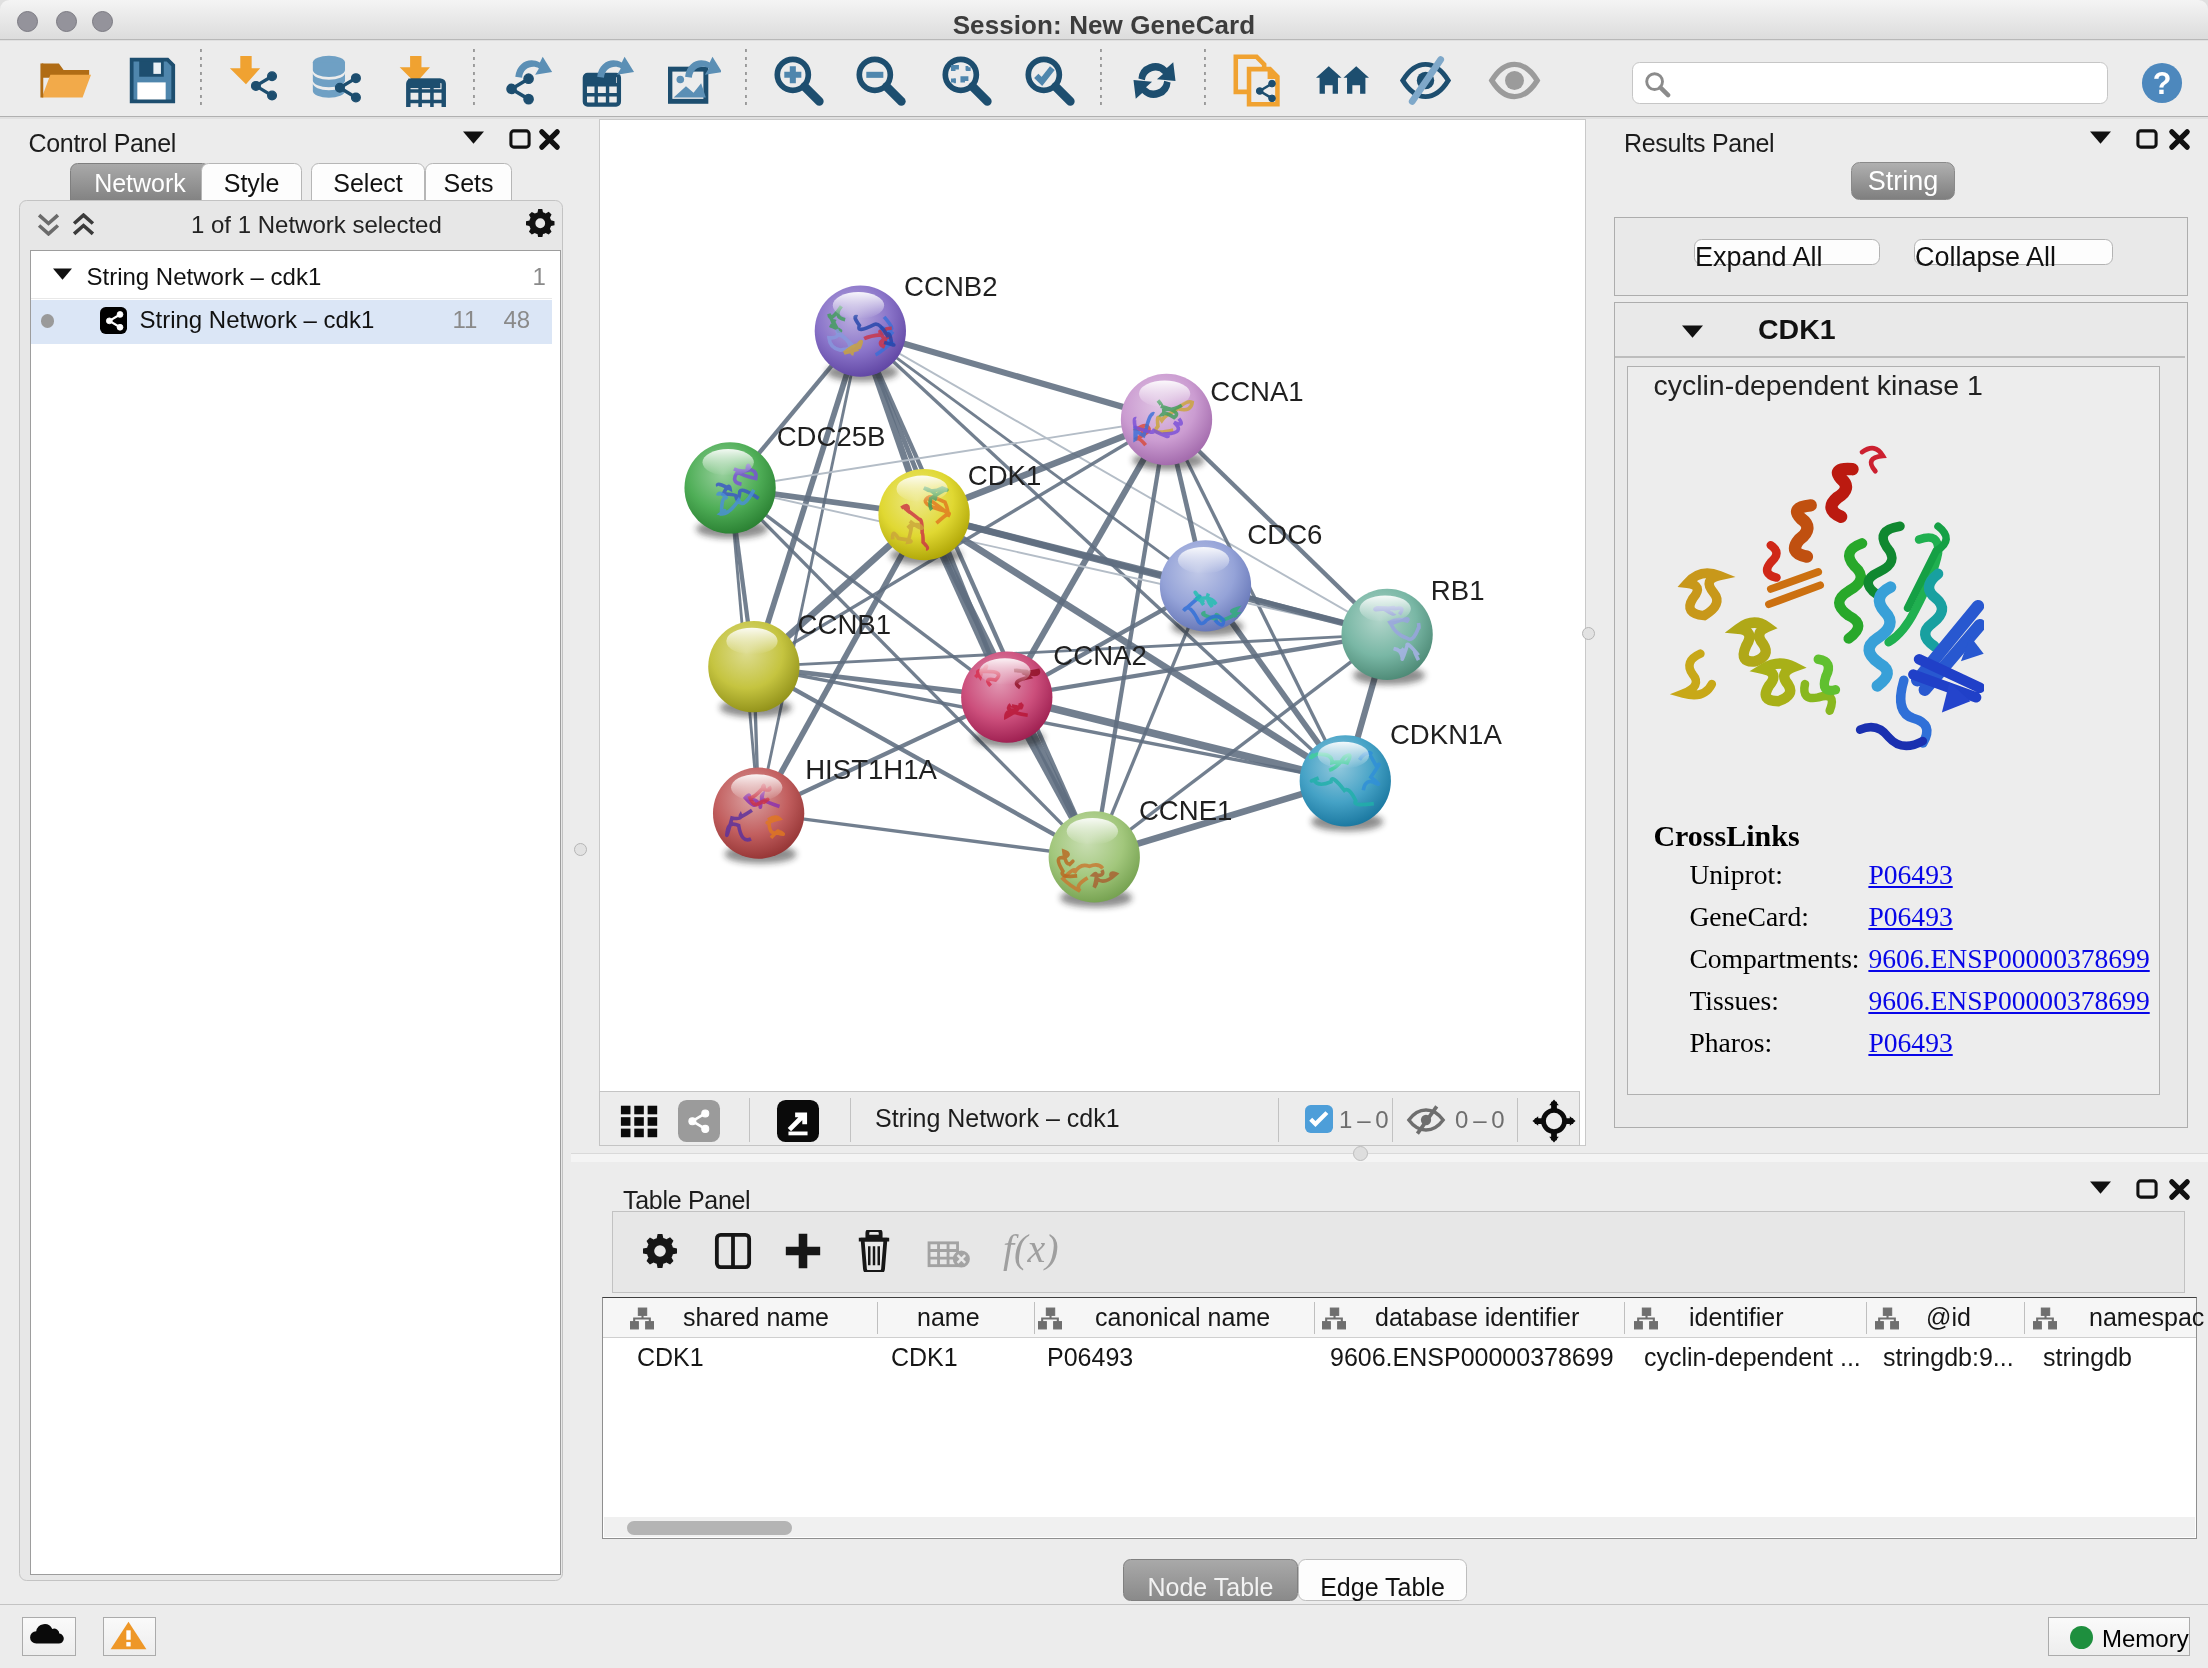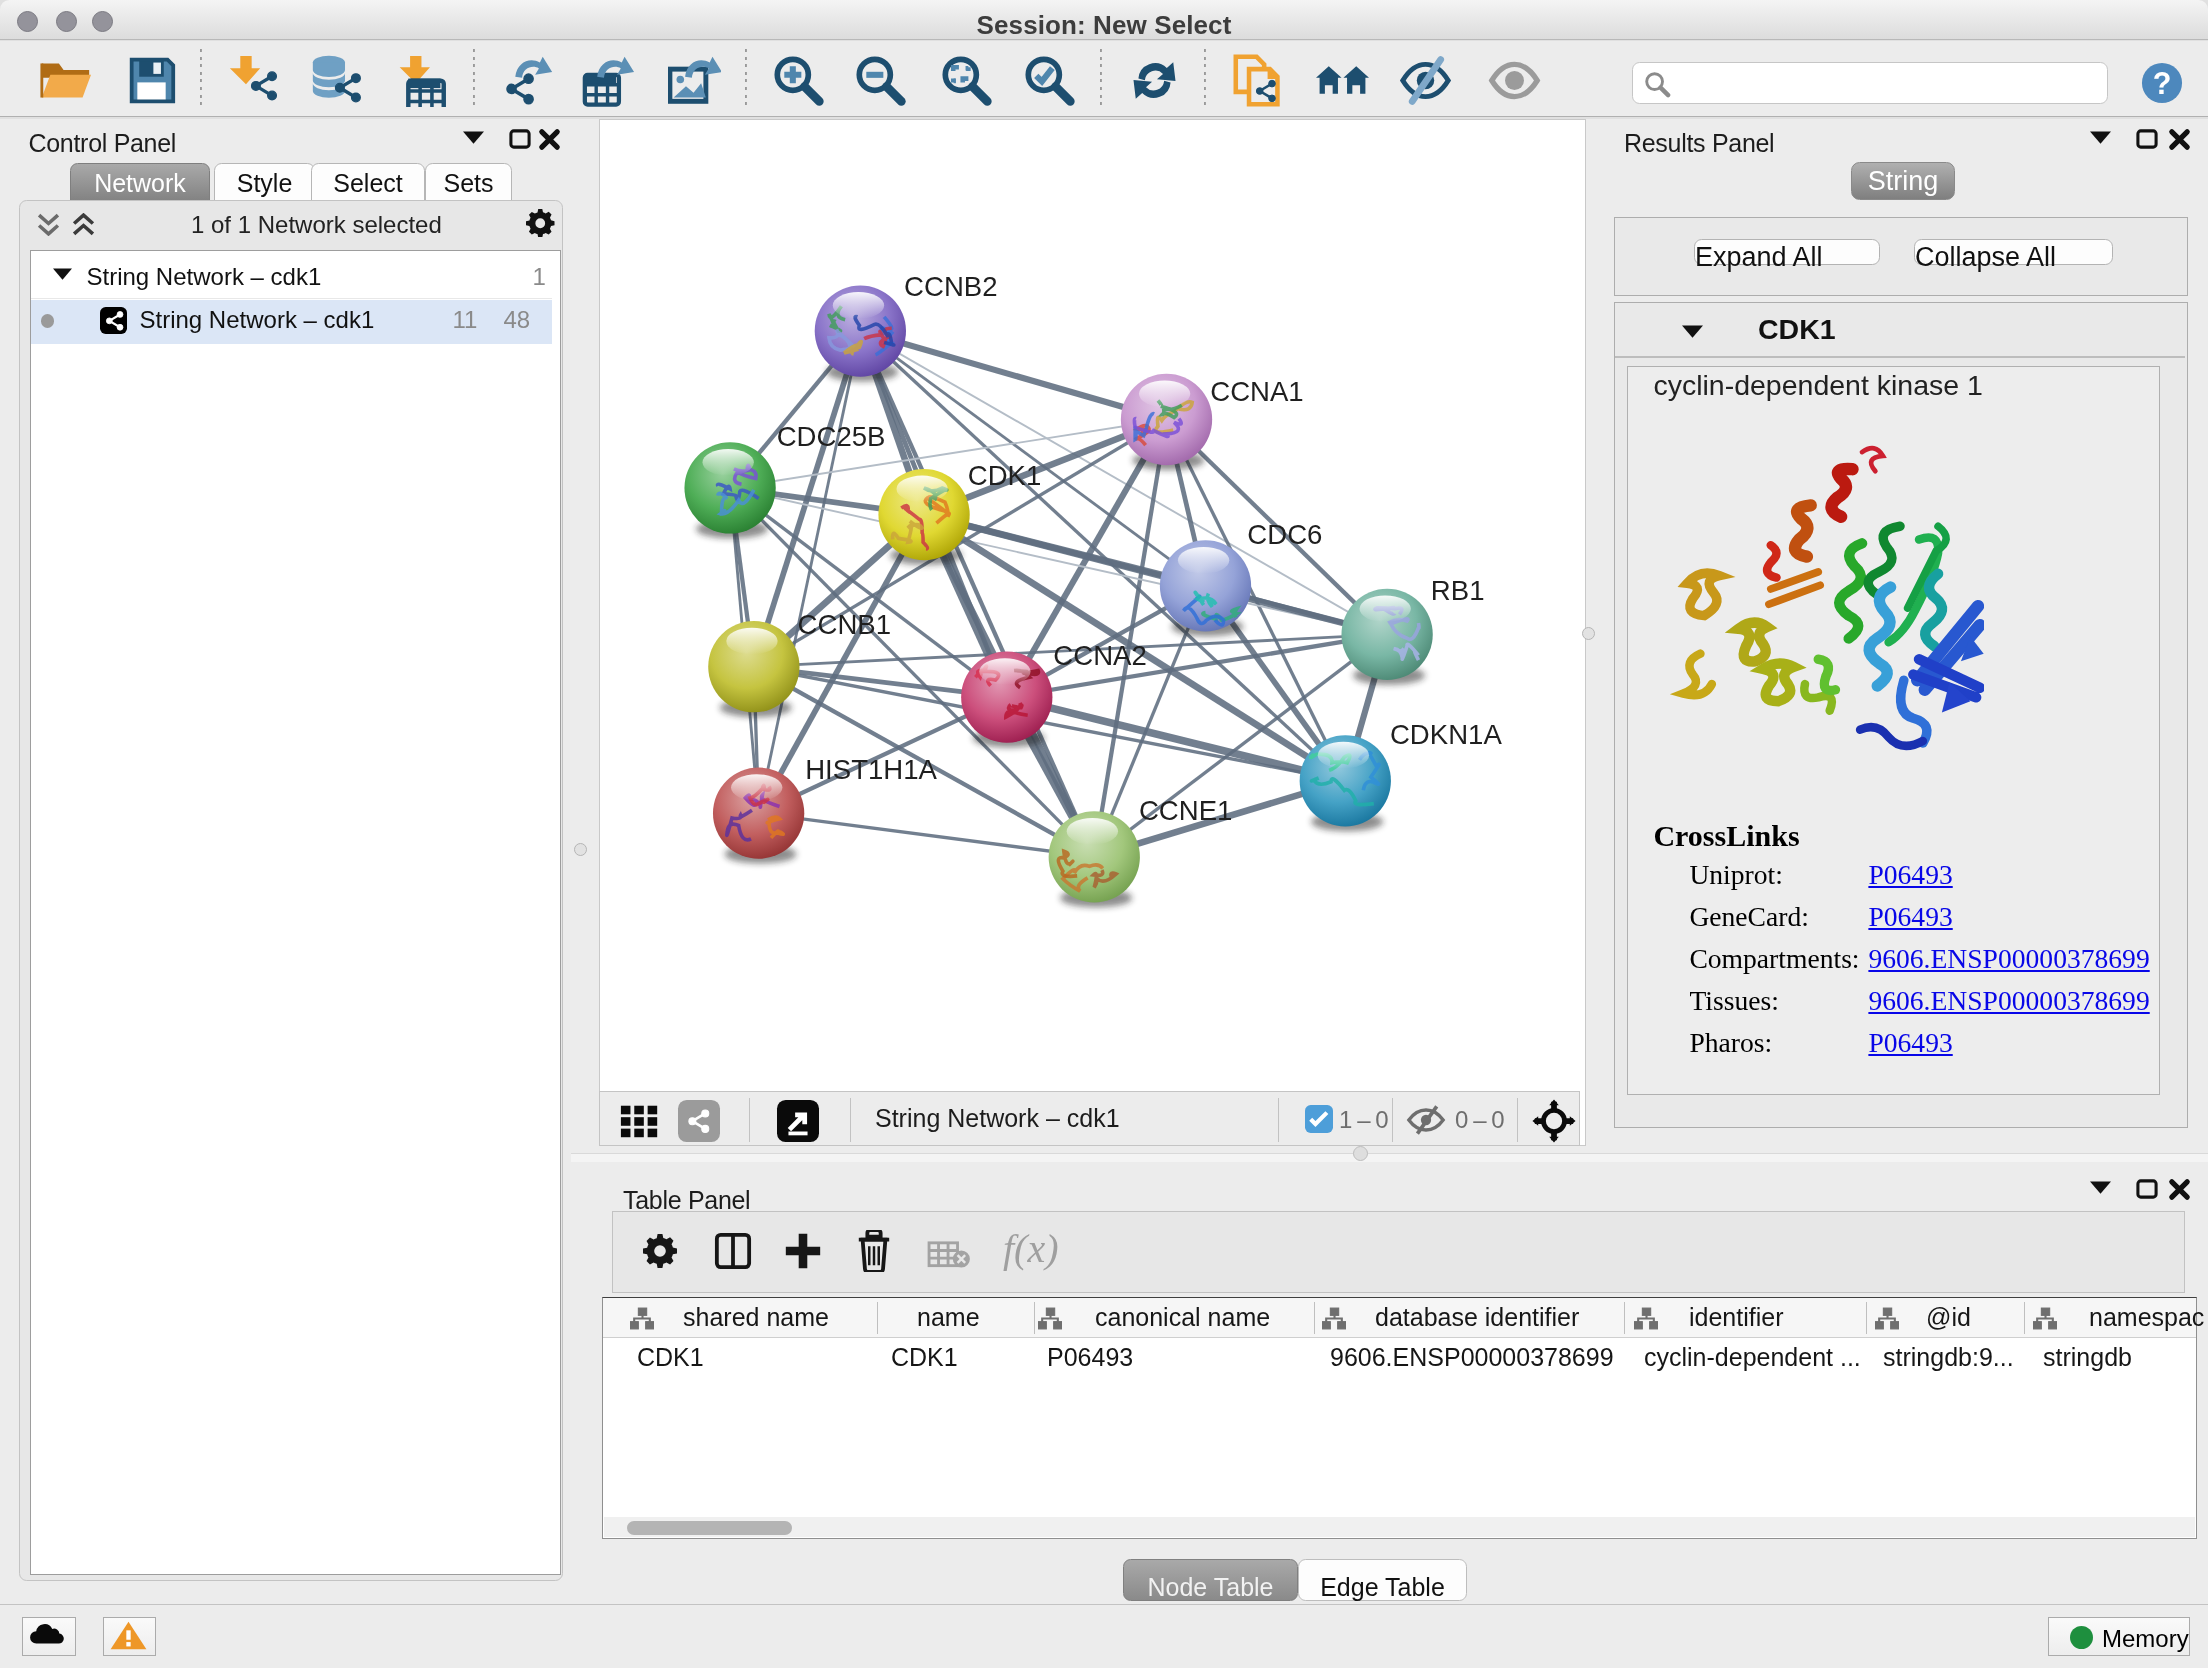--- a/index.html
+++ b/index.html
@@ -104,21 +104,21 @@
         <path d="M17.2 17.2 L25 25" stroke-width="4.6" stroke-linecap="round" fill="none"></path>
       </g>
   <path id="sym-house" d="M0 9 L8.5 1.5 L17 9 h-2.4 v8 H2.4 v-8 z"></path>
   <path id="sym-arrowr" d="M0 12 C1 4 8 1.5 13 4.5 l1.5-3 5 8 -9 1.5 2-3.4 C9 5.5 4 7.5 3.6 12.5 z"></path>
  </defs>
 </svg>
 <div id="titlebar" class="abs">
   <div class="tlight" style="left:17px;"></div>
   <div class="tlight" style="left:56px;"></div>
   <div class="tlight" style="left:92px;"></div>
-  <div id="title" class="abs">Session: New Select</div>
+  <div id="title" class="abs">Session: New GeneCard</div>
 </div>
 <div id="toolbar" class="abs">
   <svg class="tbi" style="left:38px" width="55" height="53" viewBox="0 0 29 28">
     <path d="M2 5 h9 l2.5 3.5 H27 v4 H2 z" fill="#b06c15"></path>
     <path d="M2 23 L6.5 11 H28 L23.5 23 z" fill="#f2aa4a"></path>
     <path d="M2 23 V5" stroke="#b06c15" stroke-width="1.5"></path>
   </svg>
   <svg class="tbi" style="left:126px" width="51" height="53" viewBox="0 0 27 28">
     <path d="M3 3 h19 l3 3 v19 h-22 z" fill="#4f86ad"></path>
     <path d="M7 3 h13 v9 h-13 z" fill="#1d4e6f"></path>
@@ -252,21 +252,21 @@
     </svg>
   <svg class="abs" style="left:508px; top:8.6px;" width="24" height="22" viewBox="0 0 25 23">
       <use href="#sym-maxi" stroke="#111"></use>
     </svg>
   <svg class="abs" style="left:538px; top:8.6px;" width="23" height="23" viewBox="0 0 24 24">
       <g stroke="#111">
         <use href="#sym-x"></use>
       </g>
     </svg>
   <div class="tab sel" style="left:70px; width:140px;">Network</div>
-  <div class="tab" style="left:214px; width:101px;">Style</div>
+  <div class="tab" style="left:201px; width:101px;">Style</div>
   <div class="tab" style="left:311px; width:114px;">Select</div>
   <div class="tab" style="left:425px; width:87px;">Sets</div>
   <div id="cp-box" class="abs">
     <div id="cp-subhdr" class="abs">
       <svg style="position:absolute; left:17px; top:12.4px;" width="23" height="23" viewBox="0 0 22 22">
           <g stroke="#6b6b6b">
             <use href="#sym-chevd"></use>
           </g>
         </svg>
       <svg style="position:absolute; left:52px; top:12.4px;" width="23" height="23" viewBox="0 0 22 22">

